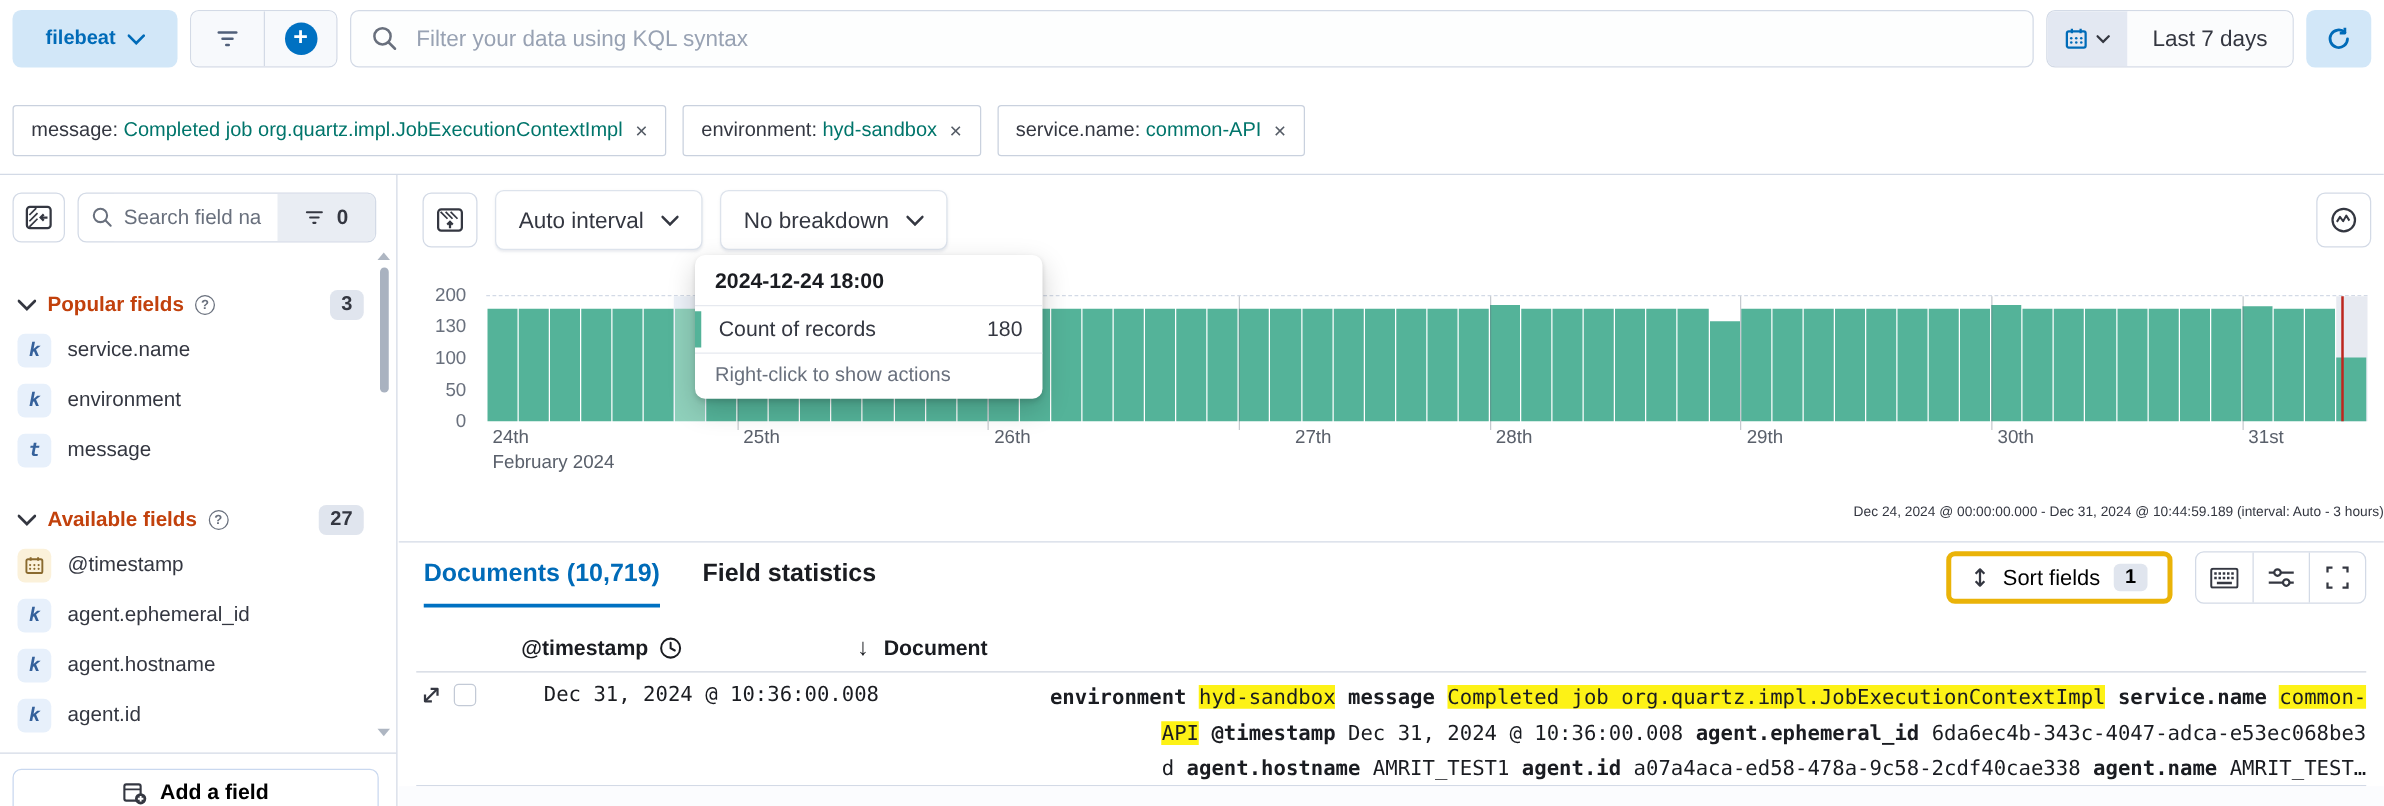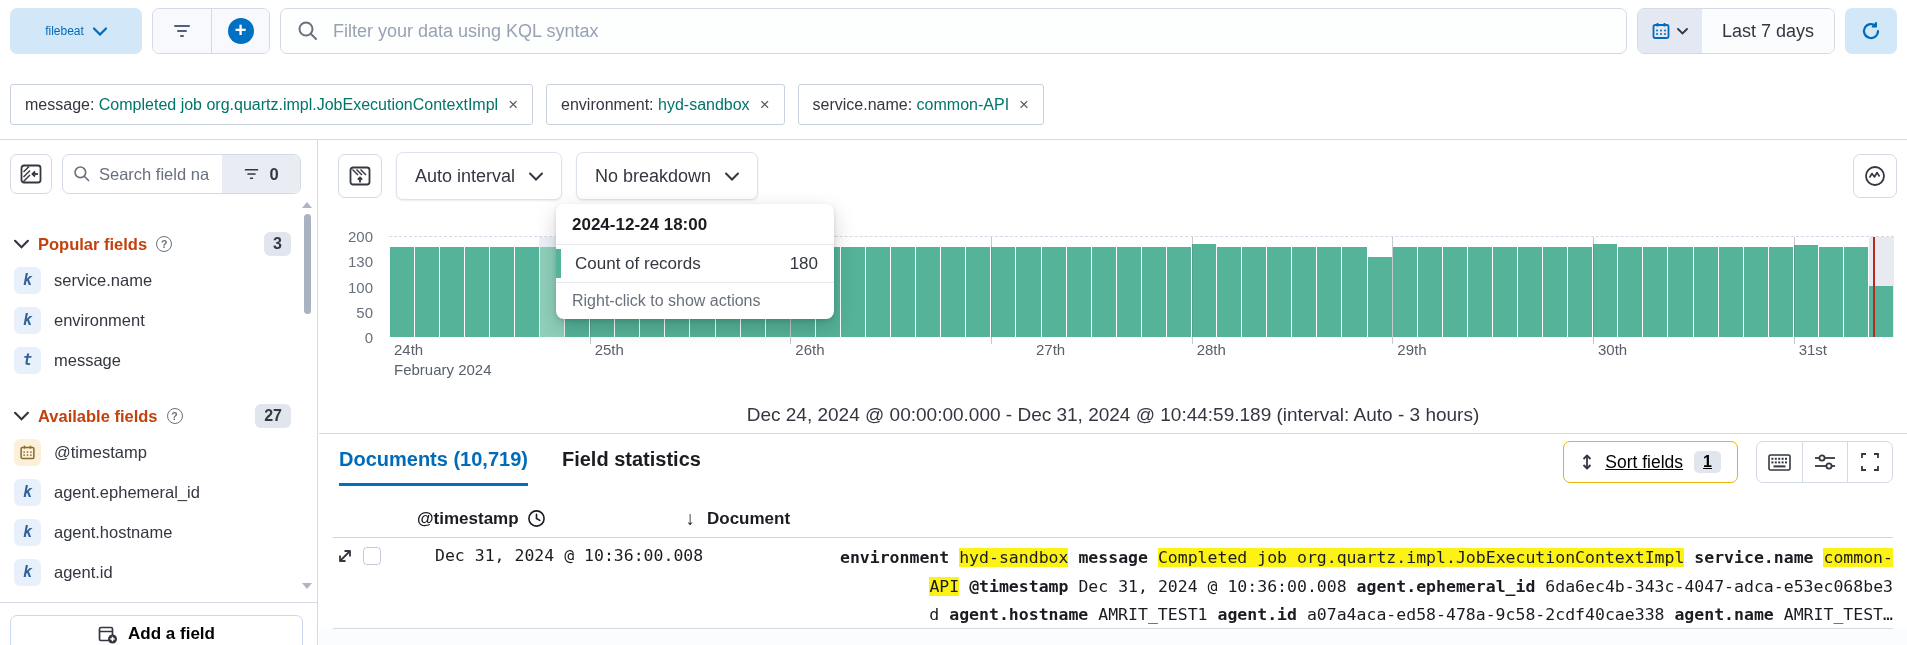--- a/index.html
+++ b/index.html
@@ -3,21 +3,21 @@
 <meta charset="utf-8">
 <style>
   * { margin:0; padding:0; box-sizing:border-box; }
   html,body { width:1907px; height:645px; overflow:hidden; background:#fff;
               font-family:"Liberation Sans", sans-serif; color:#343741; }
   svg { display:block; }
 
   
   .topbar { position:absolute; top:8px; left:10px; right:10px; height:46px;
             display:flex; gap:10px; align-items:stretch; }
-  .ds-btn { width:132px; background:#d2e7f8; color:#006bb8; font-weight:400; font-size:12px;
+  .ds-btn { width:132px; background:#d2e7f8; color:#006bb8; font-weight:700; font-size:16px;
             border:0; border-radius:7px; display:flex; align-items:center; justify-content:center; gap:9px; cursor:pointer; }
   .btn-group { display:flex; border:1px solid #d3dae6; border-radius:7px; overflow:hidden; background:#fff; }
   .btn-group .cell { width:58px; display:flex; align-items:center; justify-content:center; cursor:pointer; background:#f7f9fc; }
   .btn-group .cell + .cell { border-left:1px solid #d3dae6; }
   .plus-circle { width:26px; height:26px; border-radius:50%; background:#0071c2; color:#fff;
                  font-size:20px; line-height:25px; text-align:center; font-weight:700; }
   .kql { flex:1; display:flex; align-items:center; gap:14px; background:#fdfefe;
          border:1px solid #d3dae6; border-radius:7px; padding:0 16px; }
   .kql input { flex:1; border:0; outline:none; font-size:18px; color:#343741; background:transparent; }
   .kql input::placeholder { color:#98a2b3; }
@@ -95,30 +95,30 @@
 
   .tooltip { position:absolute; left:237px; top:64px; width:278px; background:#fff; border-radius:8px; z-index:10;
              box-shadow:0 2px 4px rgba(0,0,0,.12), 0 8px 22px rgba(0,0,0,.18); overflow:hidden; }
   .tt-head { padding:11px 16px 9px; font-size:17px; font-weight:700; color:#1a1c21; border-bottom:1px solid #e6e9ef; }
   .tt-row { display:flex; align-items:center; height:37px; }
   .tt-swatch { width:5px; align-self:stretch; background:#54b399; margin:4px 0; }
   .tt-label { margin-left:14px; font-size:17px; color:#343741; }
   .tt-value { margin-left:auto; margin-right:16px; font-size:17px; color:#343741; }
   .tt-foot { border-top:1px solid #e6e9ef; padding:9px 16px; font-size:16px; color:#69707d; }
 
-  .chart-caption { position:absolute; top:264px; left:0; right:0; text-align:center; font-size:19px; color:#343741; }
+  .chart-caption { position:absolute; top:264px; left:0; right:0; text-align:right; font-size:11px; color:#343741; }
   .section-divider { position:absolute; top:293px; left:0; right:0; height:1px; background:#d3dae6; }
 
   
   .tabs-row { position:absolute; top:298px; left:20px; right:14px; height:48px; display:flex; align-items:center; }
   .tab { font-size:20px; font-weight:700; padding-bottom:12px; padding-top:10px; cursor:pointer; border-bottom:3px solid transparent; }
   .tab.active { color:#006bb8; border-bottom-color:#0071c2; }
   .tab.inactive { color:#1a1c21; margin-left:34px; }
-  .sort-btn { margin-left:auto; height:42px; border:1px solid #eab308; border-radius:7px; background:#fff;
-              display:flex; align-items:center; gap:11px; padding:0 16px; font-size:17.5px; cursor:pointer;text-decoration:underline; }
+  .sort-btn { margin-left:auto; height:42px; border:4px solid #eab308; border-radius:7px; background:#fff;
+              display:flex; align-items:center; gap:11px; padding:0 16px; font-size:17.5px; cursor:pointer; }
   .sort-badge { background:#e0e5ee; border-radius:5px; padding:2px 9px; font-weight:700; font-size:16px; }
   .grid-icons { margin-left:18px; height:42px; border:1px solid #d3dae6; border-radius:7px; background:#fff; display:flex; }
   .grid-icons .gcell { width:45px; display:flex; align-items:center; justify-content:center; cursor:pointer; }
   .grid-icons .gcell + .gcell { border-left:1px solid #d3dae6; }
 
   .table-header { position:absolute; top:360px; left:14px; right:14px; height:38px; display:flex; align-items:center;
                   border-bottom:1px solid #cfd5e0; font-size:17px; font-weight:700; color:#1a1c21; }
   .th-gutter { width:84px; }
   .th-ts { width:290px; display:flex; align-items:center; gap:8px; }
   .th-ts .arrow { margin-left:auto; margin-right:12px; font-size:19px; font-weight:400; }

